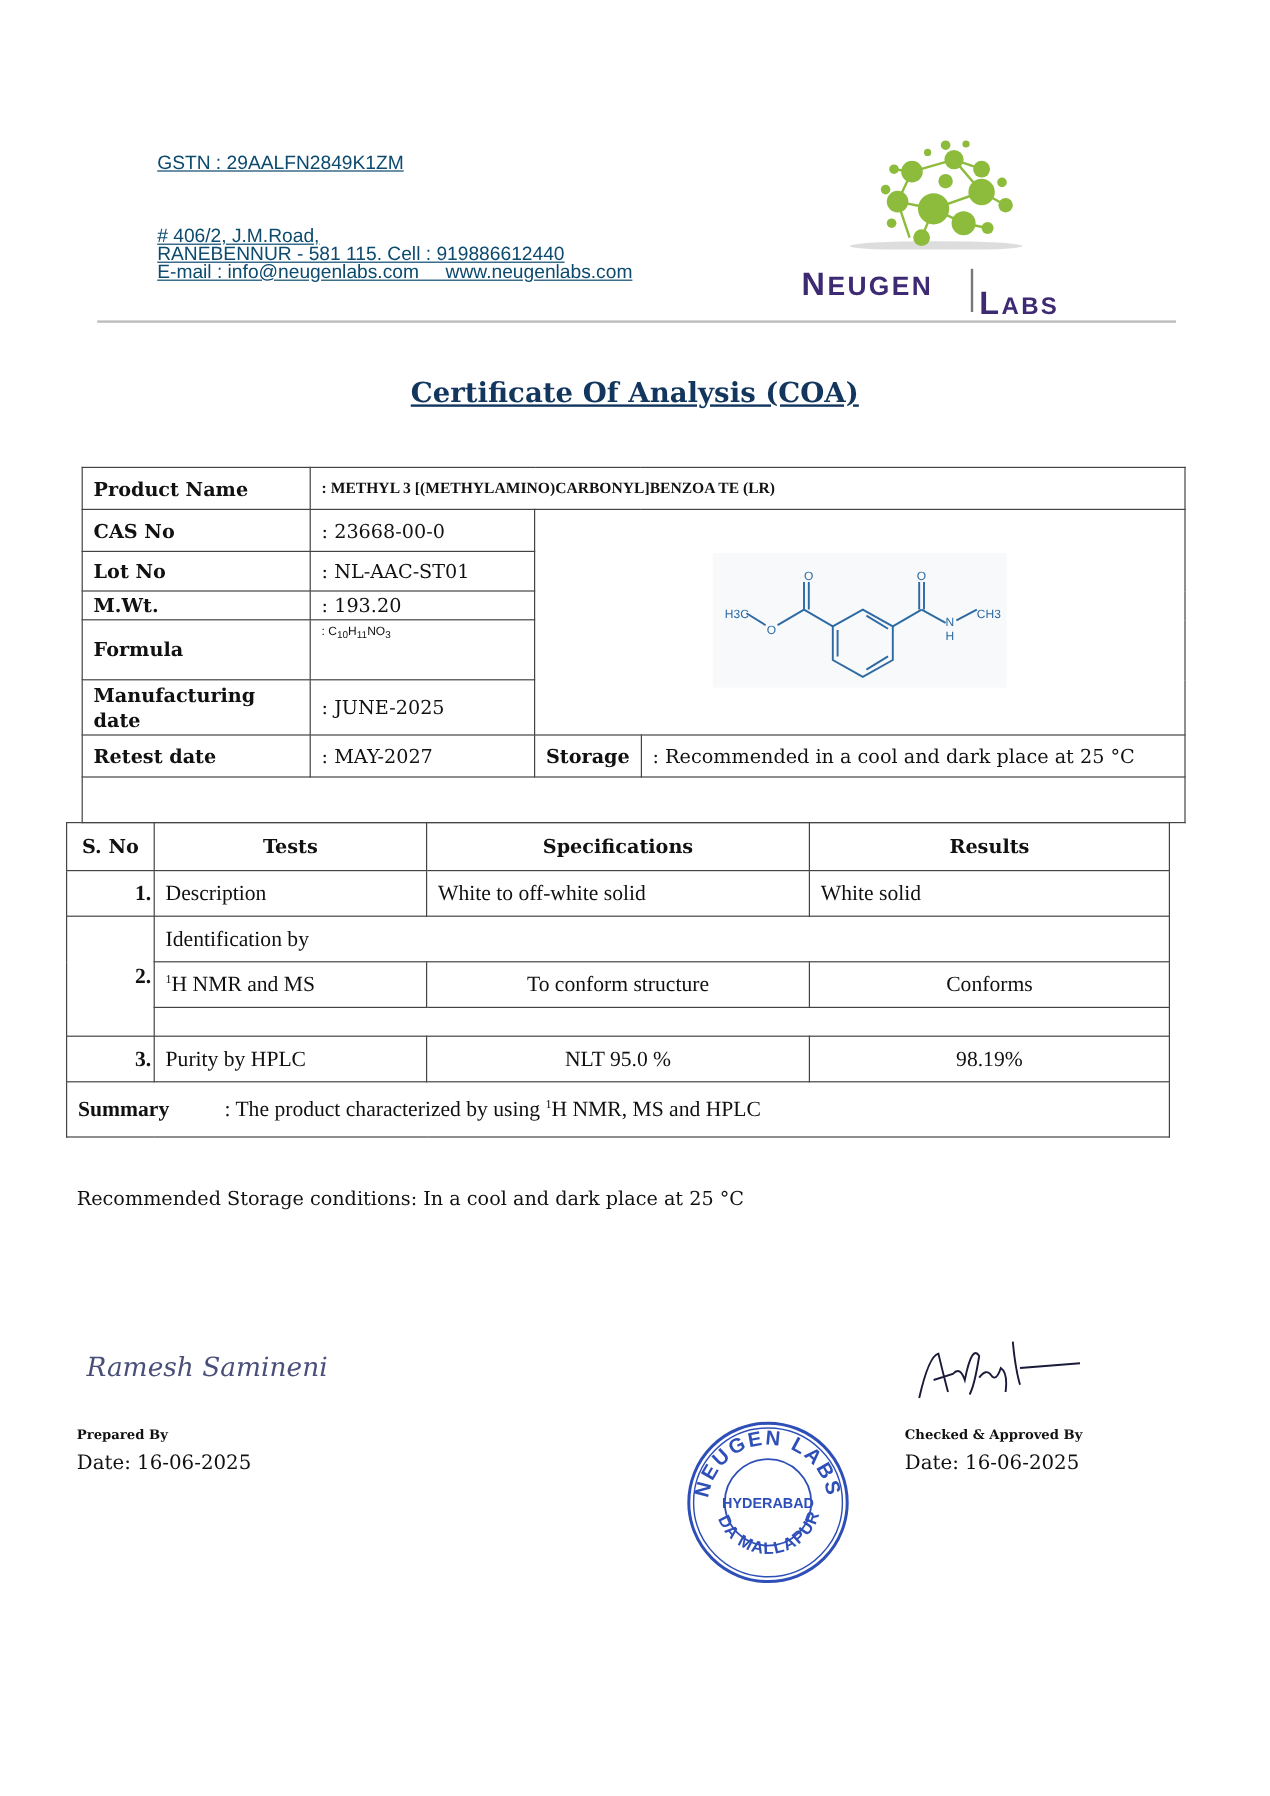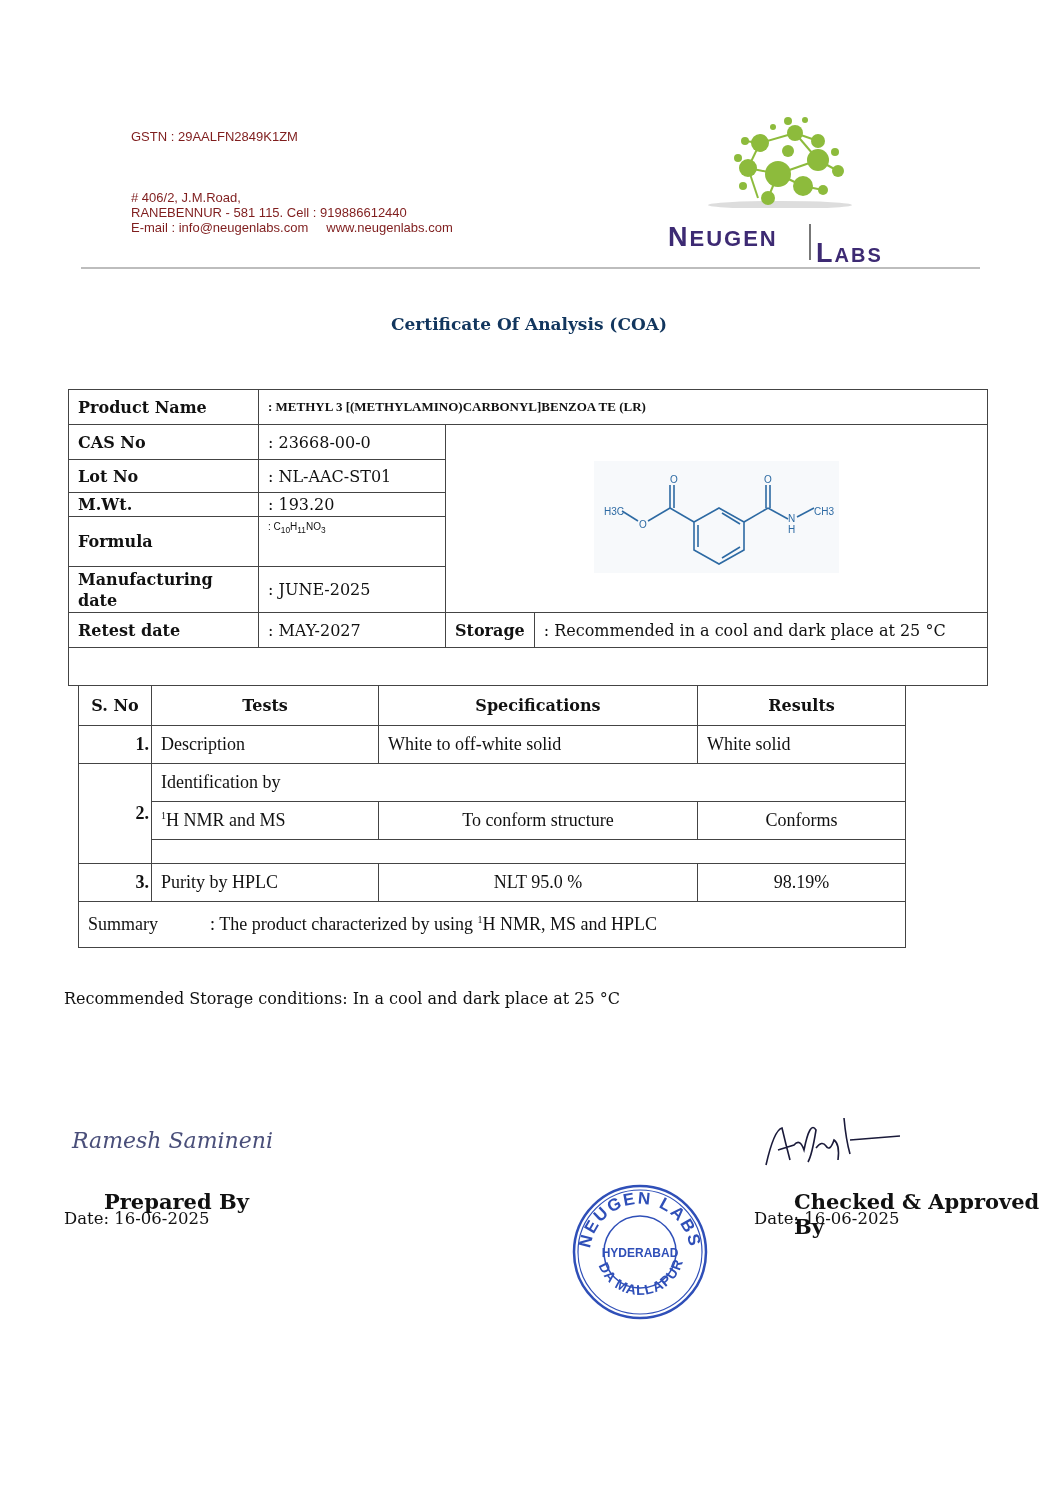--- a/index.html
+++ b/index.html
@@ -1,46 +1,46 @@
 <!DOCTYPE html>
 <html><head>
 <meta charset="utf-8">
 <style>
   html, body { margin: 0; padding: 0; background: #ffffff; }
   body { width: 1058px; height: 1497px; position: relative; overflow: hidden;
          font-family: "DejaVu Serif", serif; color: #111; }
-  .hdr-text { position: absolute; font-family: "Liberation Sans", sans-serif; font-size: 13px; color: #7f1d1d; line-height: 15px; }
+  .hdr-text { position: absolute; font-family: "Liberation Sans", sans-serif; font-size: 16px; color: #0c4a6e; line-height: 15px; text-decoration: underline; }
   .gstn { left: 131px; top: 129px; }
   .addr { left: 131px; top: 190px; }
   .addr div { white-space: pre; }
   .logo { position: absolute; left: 660px; top: 108px; width: 260px; height: 160px; }
   .logo-word { position: absolute; font-family: "Liberation Sans", sans-serif; font-weight: bold; color: #3d2a73; letter-spacing: 2px; }
   .logo-neugen { left: 8px; top: 114px; font-size: 22px; }
   .logo-neugen .big, .logo-labs .big { font-size: 27px; }
   .logo-bar { position: absolute; left: 149px; top: 116px; width: 2px; height: 36px; background: #777; }
   .logo-labs { left: 156px; top: 130px; font-size: 20px; }
   .hr { position: absolute; left: 81px; top: 267px; width: 899px; height: 2px; background: #bdbdbd; }
   .title { position: absolute; left: 0; width: 1058px; top: 314px; text-align: center;
-           font-family: "DejaVu Serif", serif; font-weight: bold; font-size: 17px; color: #12365e; }
+           font-family: "DejaVu Serif", serif; font-weight: bold; font-size: 23px; color: #12365e; text-decoration: underline; }
   table { border-collapse: collapse; position: absolute; }
   td { border: 1.5px solid #444; font-size: 16px; padding: 0 9px; vertical-align: middle; }
   .info { left: 68px; top: 389px; width: 920px; }
   .info td.lbl { font-weight: bold; width: 171px; }
   .info td.val { width: 168px; }
   .struct-cell { text-align: center; }
   .struct-box { width: 245px; height: 112px; background: #f7f9fb; display: inline-block; }
-  .tests { left: 78px; top: 685px; width: 828px; }
+  .tests { left: 55px; top: 685px; width: 920px; }
   .tests th { font-weight: bold; font-size: 16px; border: 1.5px solid #444; height: 37px; font-family: "DejaVu Serif", serif; }
   .tests td { height: 37px; font-family: "Liberation Serif", serif; font-size: 18px; }
   .num { text-align: right; padding-right: 2px !important; font-weight: bold; }
   .center { text-align: center; }
   sup { font-size: 10px; }
   .storage-line { position: absolute; left: 64px; top: 989px; font-size: 16px; font-family: "DejaVu Serif", serif; text-align: center; }
   .sig { position: absolute; }
-  .sig-label { position: absolute; font-weight: bold; font-size: 21px; font-family: "DejaVu Serif", serif; margin-left: 40px; }
+  .sig-label { position: absolute; font-weight: bold; font-size: 11px; font-family: "DejaVu Serif", serif; }
   .sig-date { position: absolute; font-size: 16.5px; font-family: "DejaVu Serif", serif; }
   .stamp { position: absolute; left: 570px; top: 1182px; width: 140px; height: 140px; }
 </style>
 </head>
 <body>
 
 <div class="hdr-text gstn">GSTN : 29AALFN2849K1ZM</div>
 <div class="hdr-text addr">
   <div># 406/2, J.M.Road,</div>
   <div>RANEBENNUR - 581 115. Cell : 919886612440</div>
@@ -187,21 +187,21 @@
   <tr style="height:24px">
         <td colspan="3" style="height:22px"></td>
       </tr>
   <tr>
     <td class="num">3.</td>
     <td>Purity by HPLC</td>
     <td class="center">NLT 95.0 %</td>
     <td class="center">98.19%</td>
   </tr>
   <tr style="height:46px">
-    <td colspan="4"><span style="font-weight:normal;display:inline-block;width:122px">Summary</span><span><span>: The product characterized by using </span><sup>1</sup><span>H NMR, MS and HPLC</span></span></td>
+    <td colspan="4"><span style="font-weight:bold;display:inline-block;width:122px">Summary</span><span><span>: The product characterized by using </span><sup>1</sup><span>H NMR, MS and HPLC</span></span></td>
   </tr>
 </tbody>
   </table>
 
 <div class="storage-line">Recommended Storage conditions:  In a cool and dark place at 25 °C</div>
 
 <div class="sig" style="left:72px;top:1128px">
   <span style="font-family:'DejaVu Serif',serif;font-style:italic;font-size:22px;color:#4a4f7a">Ramesh Samineni</span>
 </div>
 <div class="sig-label" style="left:64px;top:1189px">Prepared By</div>

